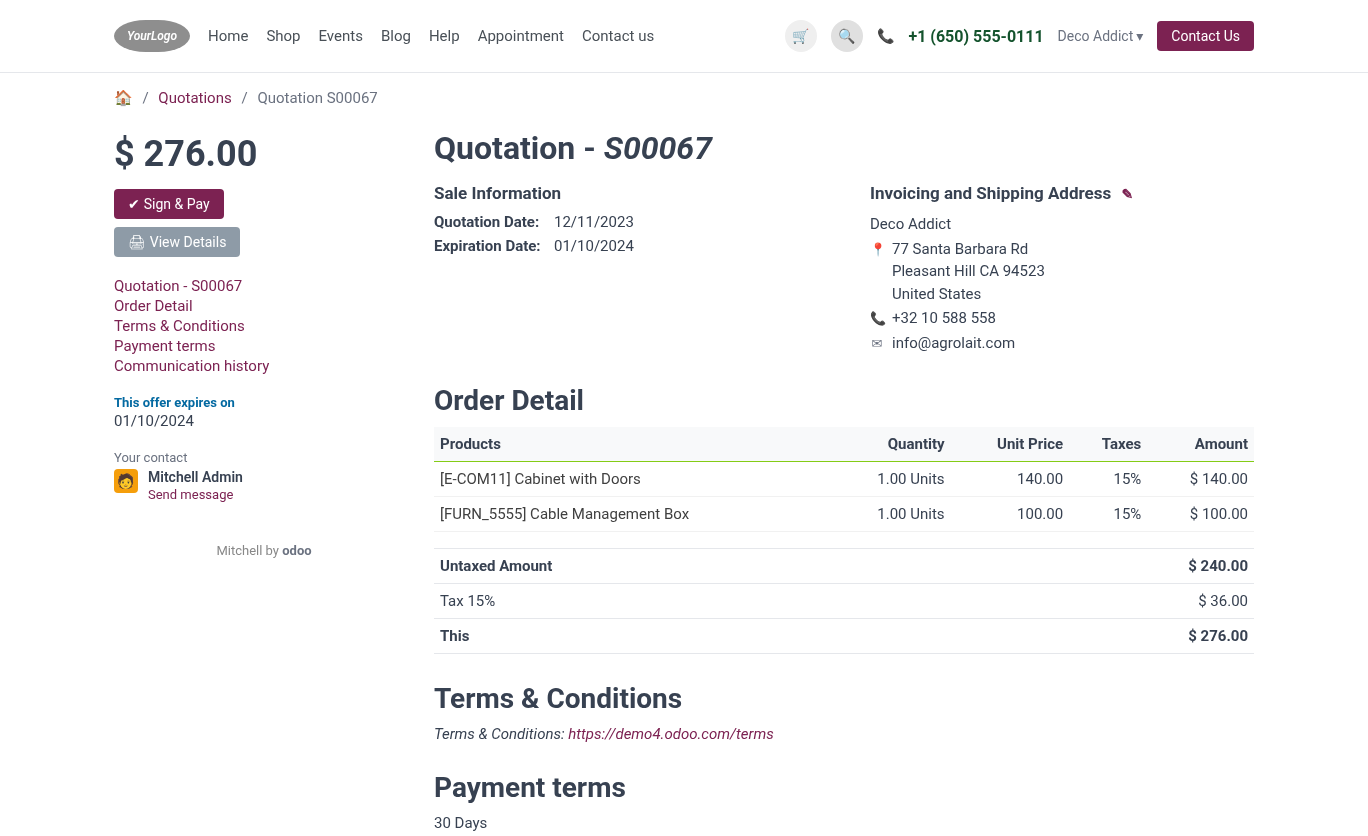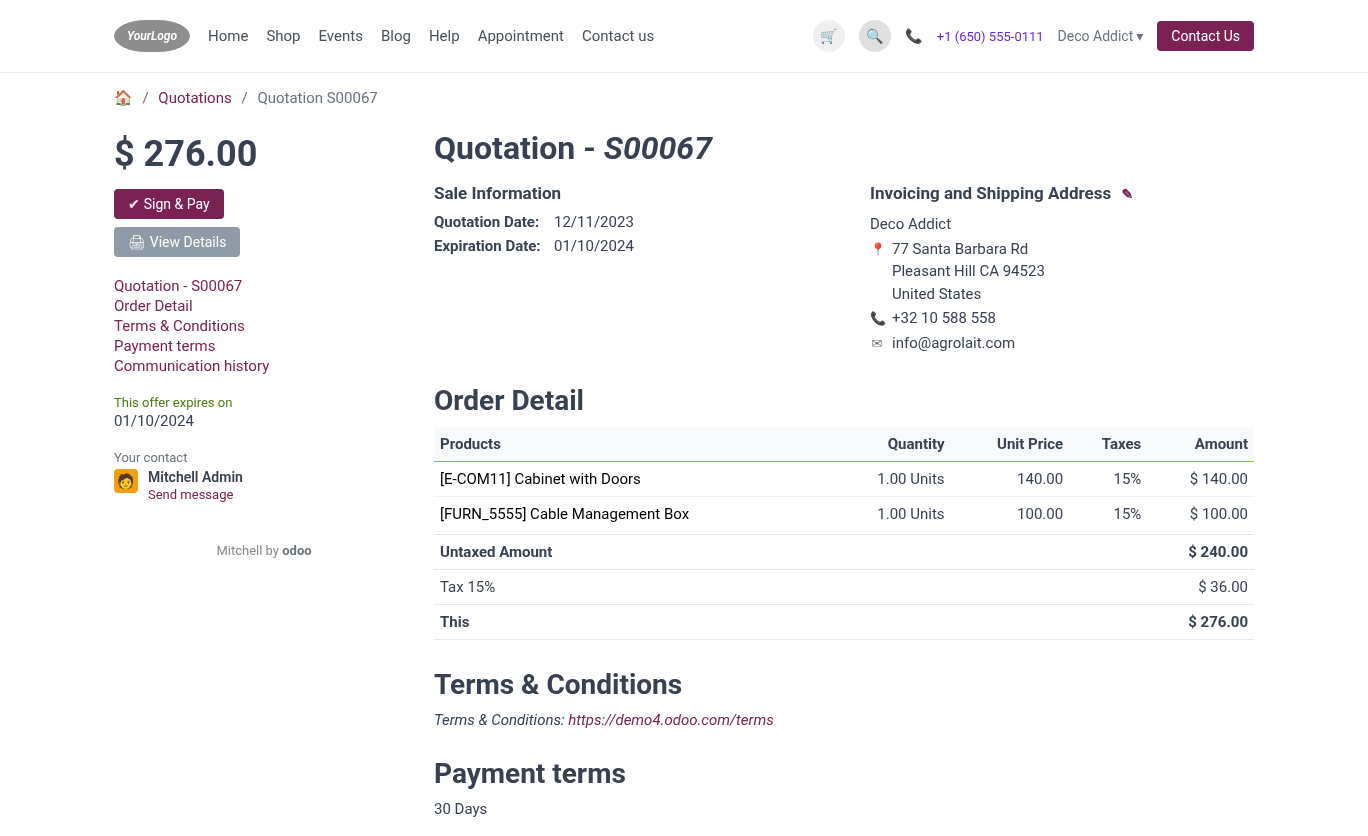--- a/index.html
+++ b/index.html
@@ -47,21 +47,21 @@
     width: 32px;
     height: 32px;
     border-radius: 50%;
     background: #efefef;
     display: flex;
     align-items: center;
     justify-content: center;
     color: #555;
   }
   .circle-btn.dark { background: #e0e0e0; }
-  .phone-num { color: #6d28d9; font-size: 13px; }
+  .phone-num { color: #14532d; font-size: 16px; font-weight: bold; }
   .user-dd { color: #6b7280; font-size: 14px; display: flex; align-items: center; gap: 3px; }
   .btn {
     display: inline-flex;
     align-items: center;
     gap: 4px;
     padding: 7px 14px;
     border-radius: 4px;
     font-size: 14px;
     border: none;
     cursor: pointer;
@@ -92,21 +92,21 @@
 
   .big-price {
     font-size: 36px;
     font-weight: 700;
     color: #374151;
     margin: 10px 0 14px;
   }
 
   .side-btns { display: flex; flex-direction: column; gap: 8px; align-items: flex-start; margin-bottom: 20px; }
   .side-links { display: flex; flex-direction: column; gap: 2px; font-size: 15px; margin-bottom: 20px; }
-  .side-label { font-weight: 400; font-size: 13px; color: #4d7c0f; }
+  .side-label { font-weight: 700; font-size: 13px; color: #0369a1; }
   .side-val { font-size: 15px; color: #374151; margin-top: 2px; margin-bottom: 20px; }
   .contact { display: flex; gap: 10px; align-items: flex-start; }
   .avatar {
     width: 24px; height: 24px; border-radius: 4px;
     background: #f59e0b;
     display: flex; align-items: center; justify-content: center;
     font-size: 14px;
   }
   .contact-name { font-weight: 600; font-size: 14px; }
   .send-msg { color: #7c2252; font-size: 13px; }
@@ -130,21 +130,21 @@
   table.orders thead th {
     text-align: left; font-weight: 700; padding: 8px 6px;
     background: #f8f9fa; border-bottom: 1px solid #84cc16;
   }
   table.orders th:nth-child(2),
   table.orders th:nth-child(3),
   table.orders th:nth-child(4),
   table.orders th:nth-child(5) { text-align: right; }
   table.orders td { padding: 8px 6px; border-bottom: 1px solid #f1f1f1; }
   table.orders td.r { text-align: right; }
-  table.orders .prodlink { color: #000000; display: block; }
+  table.orders .prodlink { color: #404040; display: block; }
 
   table.totals { width: 100%; border-collapse: collapse; font-size: 15px; }
   table.totals td { padding: 8px 6px; border-bottom: 1px solid #e5e7eb; }
   table.totals td.r { text-align: right; }
   table.totals tr:first-child td { border-top: 1px solid #e5e7eb; font-weight: 700; }
   table.totals tr:last-child td { font-weight: 700; }
 
   .tc { font-style: italic; margin-top: 8px; }
   .tc a { font-style: italic; }
 </style>
@@ -300,21 +300,21 @@
                 <a class="prodlink">[FURN_5555] Cable Management Box</a>
               </td>
             <td class="r">1.00 Units</td>
             <td class="r">100.00</td>
             <td class="r">15%</td>
             <td class="r">$ 100.00</td>
           </tr>
         </tbody>
       </table>
 
-      <table class="totals" style="margin-top:2px">
+      <table class="totals" style="margin-top:16px">
         <tbody>
             <tr>
           <td>Untaxed Amount</td>
           <td class="r">$ 240.00</td>
         </tr>
         <tr>
           <td>Tax 15%</td>
           <td class="r">$ 36.00</td>
         </tr>
         <tr>

